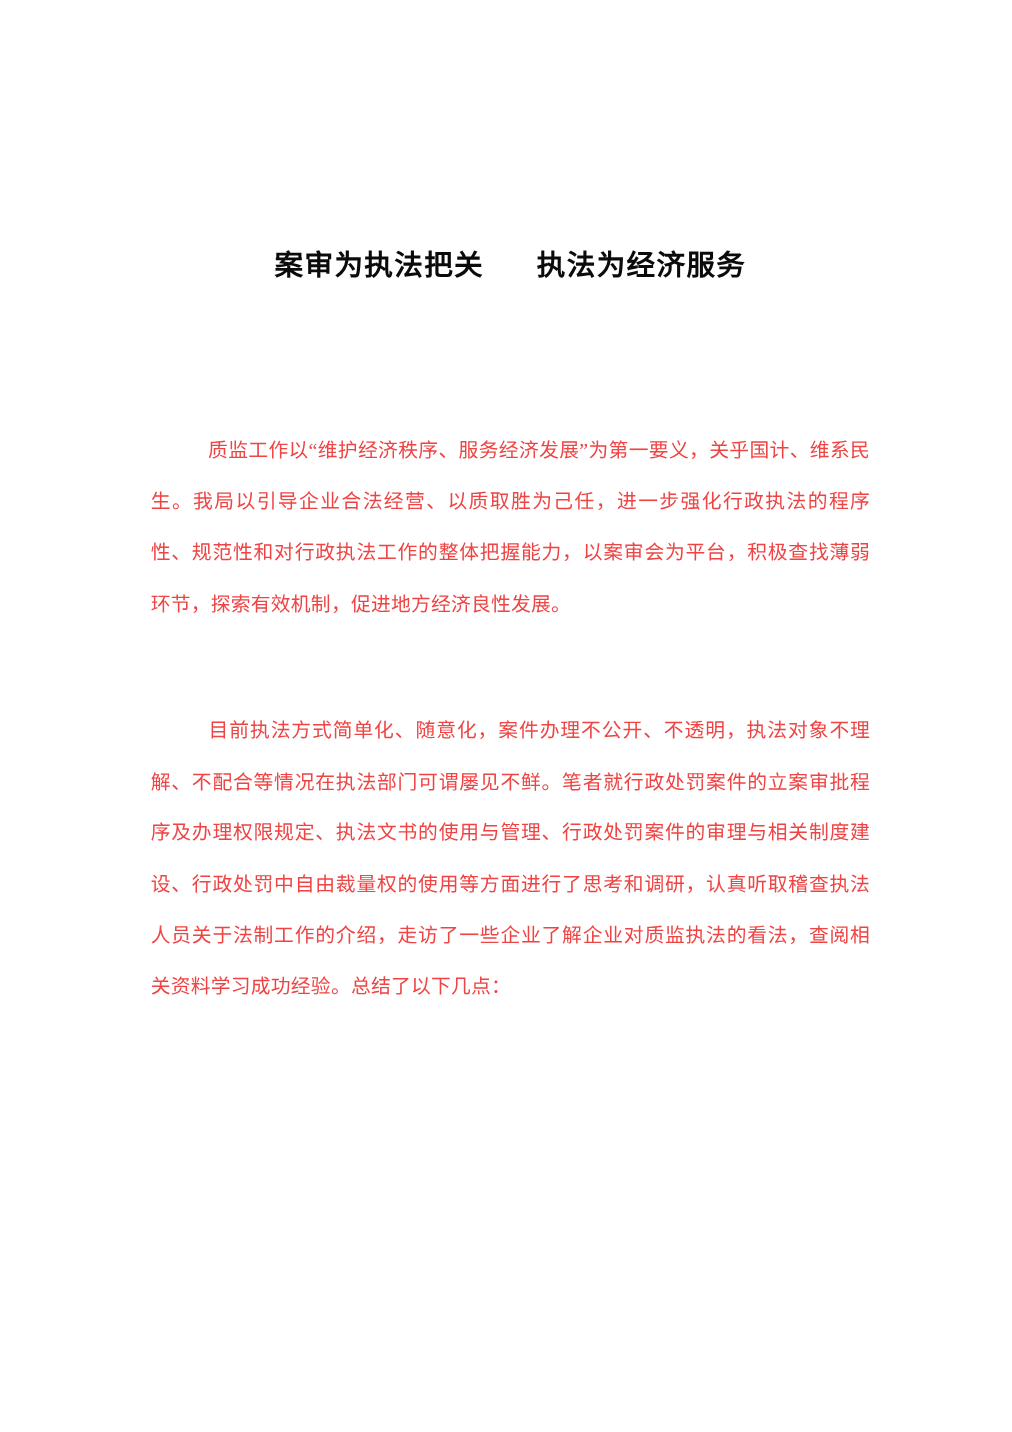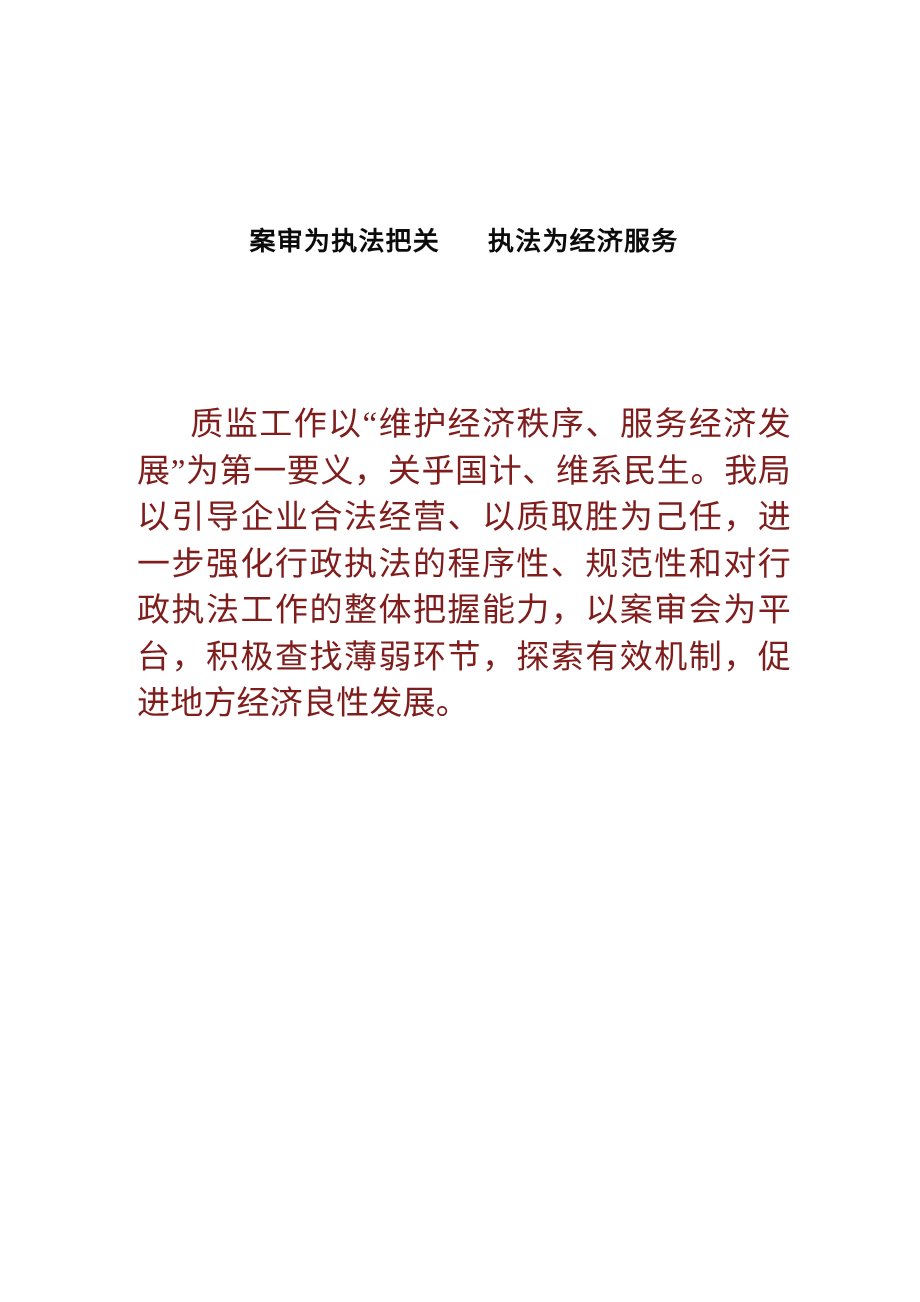--- a/index.html
+++ b/index.html
@@ -47,27 +47,27 @@
   }
   .title-gap {
     display: inline-block;
     width: 48px;
   }
   
   .para {
     position: absolute;
     left: 0;
     width: 654px;
-    font-size: 33px;
+    font-size: 18px;
     line-height: 46.5px;
     letter-spacing: 0.2px;
     text-align: justify;
     text-justify: inter-character;
     text-align-last: left;
-    color: #7f1d1d;
+    color: #ef4444;
     font-family: "Liberation Serif", "DejaVu Serif", serif;
   }
   .para .indent {
     display: inline-block;
     width: 52px;
   }
   .para.p1 { top: 368px; }
   .para.p2 { top: 623px; }
   .para.p3 { top: 1000px; }
   .lead-bold {
@@ -80,16 +80,17 @@
 
 <div class="page">
   <div class="doc-body">
 
     <div class="doc-title">
       <span>案审为执法把关</span><span class="title-gap"></span><span>执法为经济服务</span>
     </div>
 
     <p class="para p1"><span class="indent"></span><span>质监工作以“维护经济秩序、服务经济发展”为第一要义，关乎国计、维系民生。我局以引导企业合法经营、以质取胜为己任，进一步强化行政执法的程序性、规范性和对行政执法工作的整体把握能力，以案审会为平台，积极查找薄弱环节，探索有效机制，促进地方经济良性发展。</span></p>
 
+    <p class="para p2"><span class="indent"></span><span>目前执法方式简单化、随意化，案件办理不公开、不透明，执法对象不理解、不配合等情况在执法部门可谓屡见不鲜。笔者就行政处罚案件的立案审批程序及办理权限规定、执法文书的使用与管理、行政处罚案件的审理与相关制度建设、行政处罚中自由裁量权的使用等方面进行了思考和调研，认真听取稽查执法人员关于法制工作的介绍，走访了一些企业了解企业对质监执法的看法，查阅相关资料学习成功经验。总结了以下几点：</span></p>
 
 
   </div>
 </div>
 
 </body></html>

